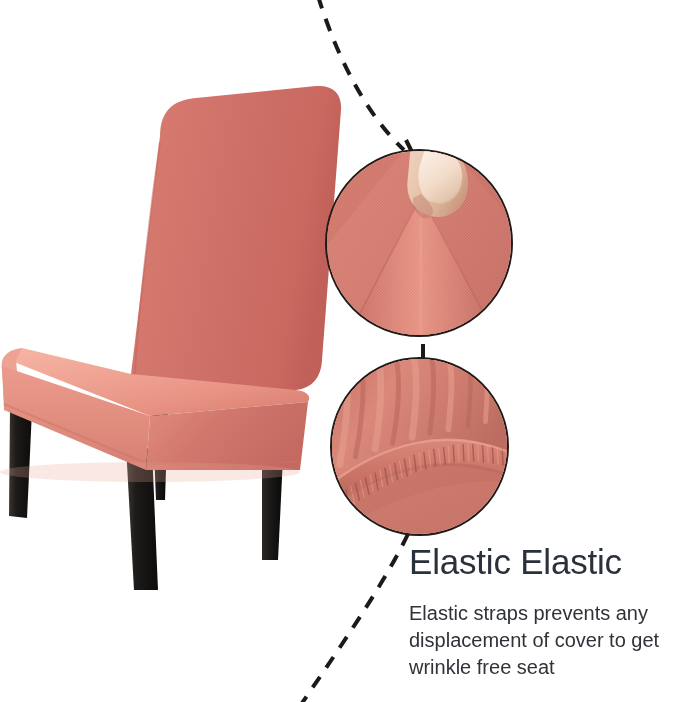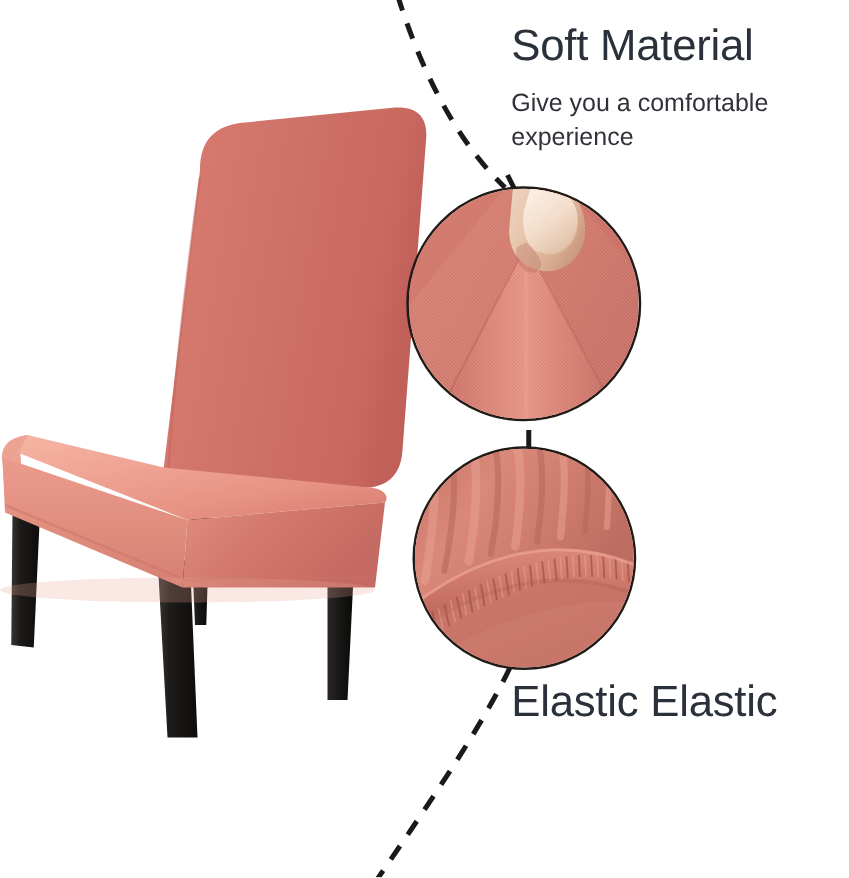--- a/index.html
+++ b/index.html
@@ -347,22 +347,19 @@
       </g>
 
       <path d="M-4 130 C52 86, 116 68, 183 96" fill="none" stroke="#efa998" stroke-width="2.5" opacity="0.65"></path>
 
       <path d="M-4 152 C54 112, 116 94, 183 120" fill="none" stroke="#a9564e" stroke-width="3" opacity="0.25"></path>
 
       <path d="M0 179 C60 140, 130 120, 179 126 L179 179 Z" fill="#d9887a" opacity="0.28"></path>
     </svg>
   </div>
 
-  <div class="feature-block" id="feature-soft">
-    <div class="feature-title">Soft Material</div>
-    <div class="feature-desc">Give you a comfortable experience</div>
-  </div>
 
   <div class="feature-block" id="feature-elastic">
     <div class="feature-title">Elastic Elastic</div>
+    <div class="feature-desc">Elastic straps prevents any displacement of cover to get wrinkle free seat</div>
   </div>
 
 </div>
 
 </body></html>

